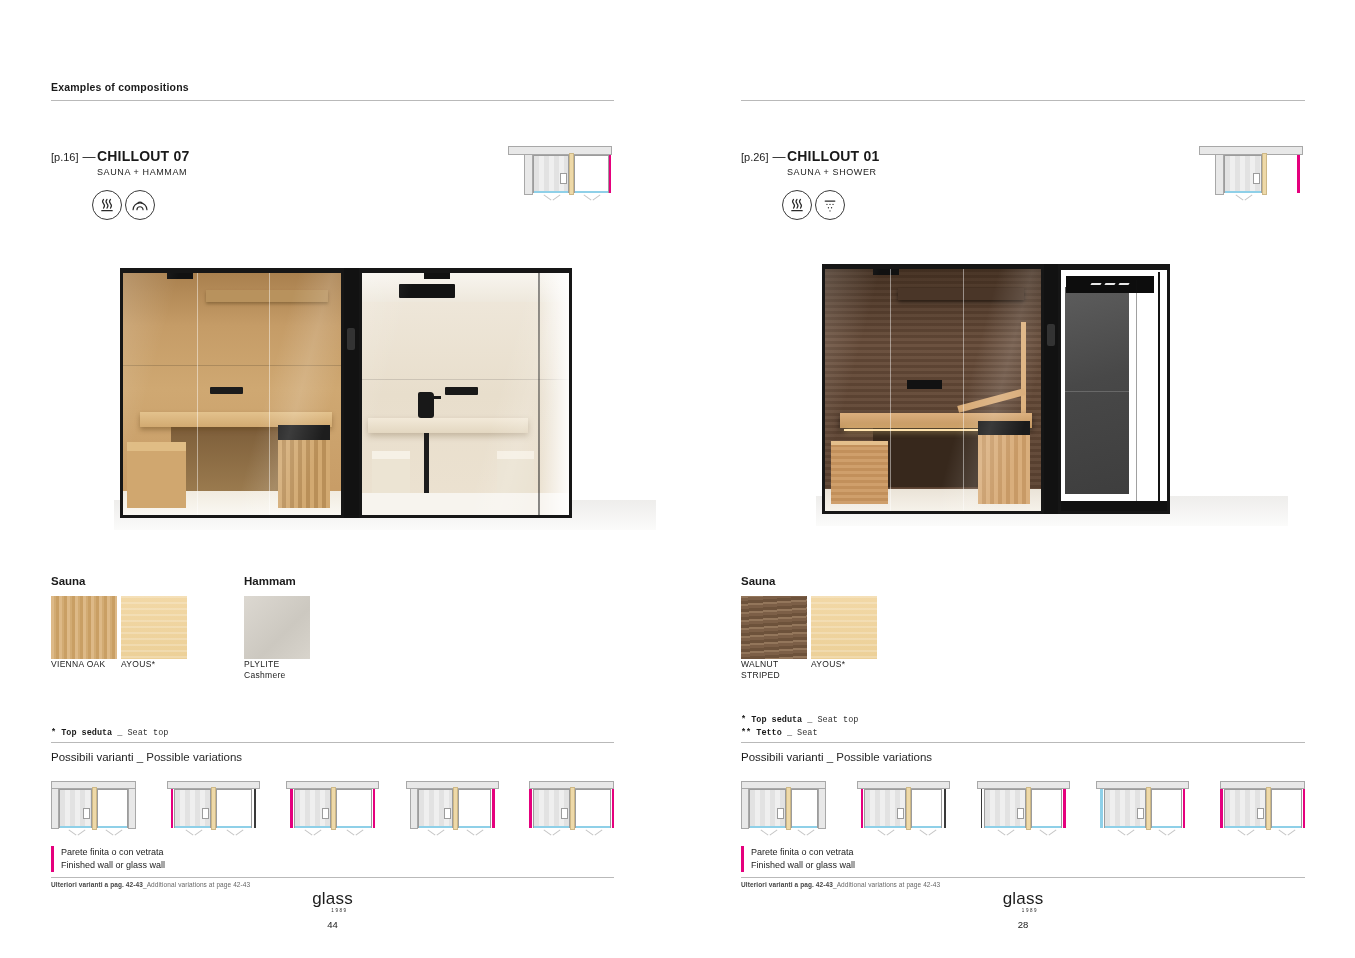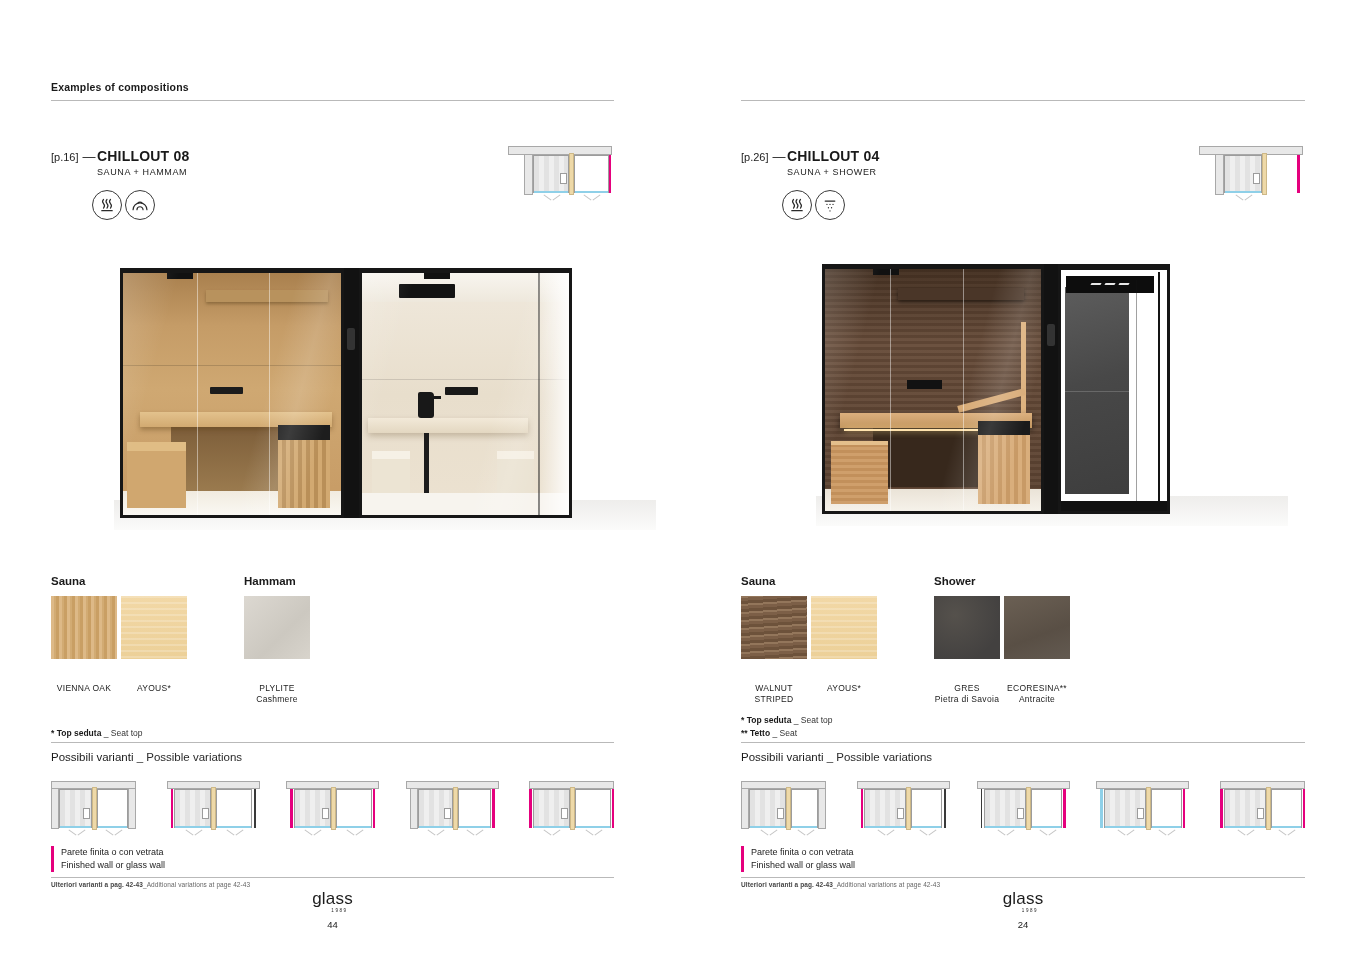--- a/index.html
+++ b/index.html
@@ -104,31 +104,31 @@
   .w2-rframe2 { position:absolute; right:28%; top:4%; bottom:4%; width:1px; background:rgba(20,20,20,.4); }
   .w2-base { position:absolute; left:0; right:0; bottom:0; height:4%; background:#111; }
 
   
   .materials { position:absolute; left:0; top:575px; width:100%; height:130px; }
   .mat-group { position:absolute; top:0; }
   .mat-title { font-size:11.5px; font-weight:bold; margin-bottom:9px; }
   .mat-row { display:flex; gap:4px; }
   .swatch { width:66px; }
   .swatch-box { width:66px; height:63px; }
-  .swatch-label { margin-top:24px; font-size:8.5px; letter-spacing:0.3px; line-height:1.35; color:#222;text-align:center; }
+  .swatch-label { margin-top:0; font-size:8.5px; letter-spacing:0.3px; line-height:1.35; color:#222; }
   .tex-vienna-oak { background:repeating-linear-gradient(90deg,#ddb987 0 3px,#d2ab73 3px 5px,#c99f64 5px 8px); }
   .tex-ayous { background:linear-gradient(180deg,#f2d8a6,#ecd098), repeating-linear-gradient(180deg,rgba(255,255,255,.2) 0 2px,rgba(0,0,0,0) 2px 6px); background-blend-mode:overlay; }
   .tex-plylite { background:linear-gradient(135deg,#dcd8d1,#ccc8c0 60%,#d8d4cc); }
   .tex-walnut { background:repeating-linear-gradient(176deg,#93765b 0 2px,#7c5f47 2px 5px,#6d523b 5px 8px); }
   .tex-gres { background:radial-gradient(circle at 32% 30%,#55514c,#434140 75%); }
   .tex-ecoresina { background:linear-gradient(160deg,#6b6054,#594f45 60%,#635a51); }
 
   
   .footnotes { position:absolute; left:0; top:698px; height:42px; display:flex; flex-direction:column; justify-content:flex-end; }
-  .footnote { font-size:8.5px; line-height:13px; color:#333; }
+  .footnote { font-size:8.5px; line-height:13px; color:#333;font-family:Liberation Mono, monospace; }
   .footnote .fn-it { font-weight:bold; color:#1a1a1a; }
   .variants-heading { position:absolute; left:0; top:751px; font-size:11.5px; }
   .variants-heading .vh-it { font-weight:normal; }
   .variants-heading .vh-en { color:#2a2a2a; }
   .variants-row { position:absolute; left:0; top:781px; width:100%; display:flex; justify-content:space-between; }
 
   
   .legend { position:absolute; left:0; top:846px; display:flex; }
   .legend-bar { width:3px; height:26px; margin-right:7px; }
   .legend-text { font-size:9px; line-height:13px; color:#1d1d1d; }
@@ -142,21 +142,21 @@
 </head>
 <body>
 
 <div class="page page-left">
   <div class="doc-subtitle">Examples of compositions</div>
   <div class="hairline hl-top"></div>
 
   <div class="prod-head">
     <span class="prod-ref">[p.16]</span>
     <span class="prod-dash">—</span>
-    <span class="prod-name">CHILLOUT 08</span>
+    <span class="prod-name">CHILLOUT 07</span>
   </div>
   <div class="prod-type">SAUNA + HAMMAM</div>
   <div class="feat-row">
       <span class="feat">
         <svg viewBox="0 0 30 30">
           <g fill="none" stroke="#2a2a2a" stroke-width="1.4" stroke-linecap="round">
             <path d="M11 8.5c-1.6 1.8-1.6 3.2 0 5s1.6 3.2 0 5"></path>
             <path d="M15 8.5c-1.6 1.8-1.6 3.2 0 5s1.6 3.2 0 5"></path>
             <path d="M19 8.5c-1.6 1.8-1.6 3.2 0 5s1.6 3.2 0 5"></path>
             <path d="M9 21.5h12"></path>
@@ -360,21 +360,21 @@
     <div class="page-number">44</div>
   </div>
 </div>
 
 <div class="page page-right">
   <div class="hairline hl-top"></div>
 
   <div class="prod-head">
     <span class="prod-ref">[p.26]</span>
     <span class="prod-dash">—</span>
-    <span class="prod-name">CHILLOUT 04</span>
+    <span class="prod-name">CHILLOUT 01</span>
   </div>
   <div class="prod-type">SAUNA + SHOWER</div>
   <div class="feat-row">
       <span class="feat">
         <svg viewBox="0 0 30 30">
           <g fill="none" stroke="#2a2a2a" stroke-width="1.4" stroke-linecap="round">
             <path d="M11 8.5c-1.6 1.8-1.6 3.2 0 5s1.6 3.2 0 5"></path>
             <path d="M15 8.5c-1.6 1.8-1.6 3.2 0 5s1.6 3.2 0 5"></path>
             <path d="M19 8.5c-1.6 1.8-1.6 3.2 0 5s1.6 3.2 0 5"></path>
             <path d="M9 21.5h12"></path>
@@ -451,33 +451,20 @@
           <div class="swatch">
             <div class="swatch-box tex-walnut"></div>
             <div class="swatch-label">WALNUT<br>STRIPED</div>
           </div>
           <div class="swatch">
             <div class="swatch-box tex-ayous"></div>
             <div class="swatch-label">AYOUS*</div>
           </div>
         </div>
       </div>
-      <div class="mat-group" style="left: 193px;">
-        <div class="mat-title">Shower</div>
-        <div class="mat-row">
-          <div class="swatch">
-            <div class="swatch-box tex-gres"></div>
-            <div class="swatch-label">GRES<br>Pietra di Savoia</div>
-          </div>
-          <div class="swatch">
-            <div class="swatch-box tex-ecoresina"></div>
-            <div class="swatch-label">ECORESINA**<br>Antracite</div>
-          </div>
-        </div>
-      </div>
     </div>
   <div class="footnotes">
       <div class="footnote"><span class="fn-it">* Top seduta</span><span class="fn-en"> _ Seat top</span></div>
       <div class="footnote"><span class="fn-it">** Tetto</span><span class="fn-en"> _ Seat</span></div>
     </div>
   <div class="hairline hl-foot"></div>
 
   <div class="variants-heading">
     <span class="vh-it">Possibili varianti</span><span class="vh-en"> _ Possible variations</span>
   </div>
@@ -567,15 +554,15 @@
     </div>
   </div>
   <div class="hairline hl-tiny"></div>
   <div class="tiny-note">
     <span class="tn-it">Ulteriori varianti a pag. 42-43</span><span>_Additional variations at page 42-43</span>
   </div>
 
   <div class="brandblock">
     <div class="brand-logo">glass</div>
     <div class="brand-year">1989</div>
-    <div class="page-number">24</div>
+    <div class="page-number">28</div>
   </div>
 </div>
 
 </body></html>

